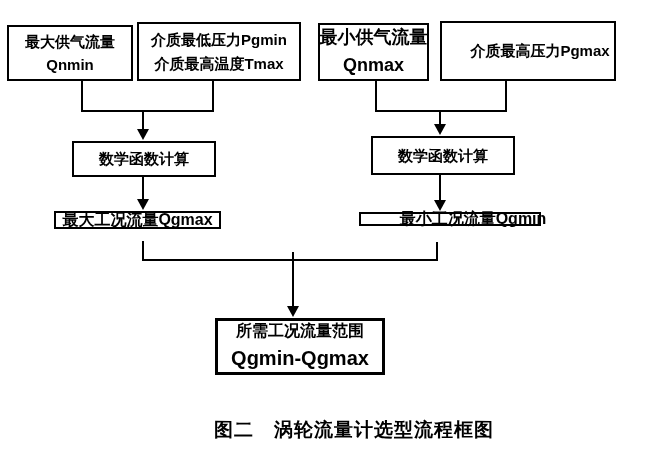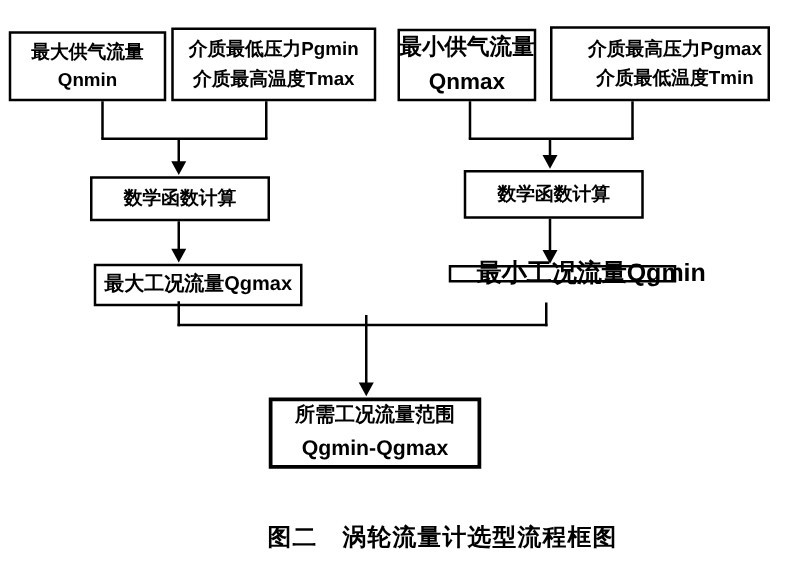--- a/index.html
+++ b/index.html
@@ -34,25 +34,25 @@
   }
   
   #b-qnmax      {left:7;  left:7px;  top:25px; width:126px; height:56px; font-size:15px;}
   #b-pgmin-tmax {left:137px; top:22px; width:164px; height:59px; font-size:15px;}
   #b-qnmin      {left:318px; top:23px; width:111px; height:58px; font-size:18px;}
   #b-pgmax-tmin {left:440px; top:21px; width:176px; height:60px; font-size:15px;padding-left:24px;}
   
   #b-math-left  {left:72px;  top:141px; width:144px; height:36px; font-size:15px;}
   #b-math-right {left:371px; top:136px; width:144px; height:39px; font-size:15px;}
   
-  #b-qgmax {left:75px;  top:211px; width:167px; height:34px; font-size:16px;}
-  #b-qgmin {left:359px; top:212px; width:182px; height:14px; font-size:20px;padding-left:46px;}
+  #b-qgmax {left:54px;  top:211px; width:167px; height:18px; font-size:16px;}
+  #b-qgmin {left:359px; top:212px; width:182px; height:14px; font-size:16px;padding-left:46px;}
   
   #b-result {left:215px; top:318px; width:170px; height:57px; border-width:3px; font-size:16px;}
-  #b-result .l2{font-size:17px;}
+  #b-result .l2{font-size:20px;}
   
   #lv1{left:81px;  top:81px;  width:2px; height:30px;}
   #lv2{left:212px; top:81px;  width:2px; height:30px;}
   #lh1{left:81px;  top:110px; width:133px; height:2px;}
   #la-line{left:142px; top:111px; width:2px; height:19px;}
   #la-head{left:137px; top:129px;}
   
   #rv1{left:375px; top:81px;  width:2px; height:30px;}
   #rv2{left:505px; top:81px;  width:2px; height:30px;}
   #rh1{left:375px; top:110px; width:132px; height:2px;}
@@ -88,21 +88,20 @@
   <div class="box" id="b-pgmin-tmax">
     <span class="l1">介质最低压力Pgmin</span>
     <span class="l2">介质最高温度Tmax</span>
   </div>
   <div class="box" id="b-qnmin">
     <span class="l1">最小供气流量</span>
     <span class="l2">Qnmax</span>
   </div>
   <div class="box" id="b-pgmax-tmin">
     <span class="l1">介质最高压力Pgmax</span>
-    <span class="l2">介质最低温度Tmin</span>
   </div>
 
   <div class="box" id="b-math-left">
     <span class="l1">数学函数计算</span>
   </div>
   <div class="box" id="b-math-right">
     <span class="l1">数学函数计算</span>
   </div>
 
   <div class="box" id="b-qgmax">

